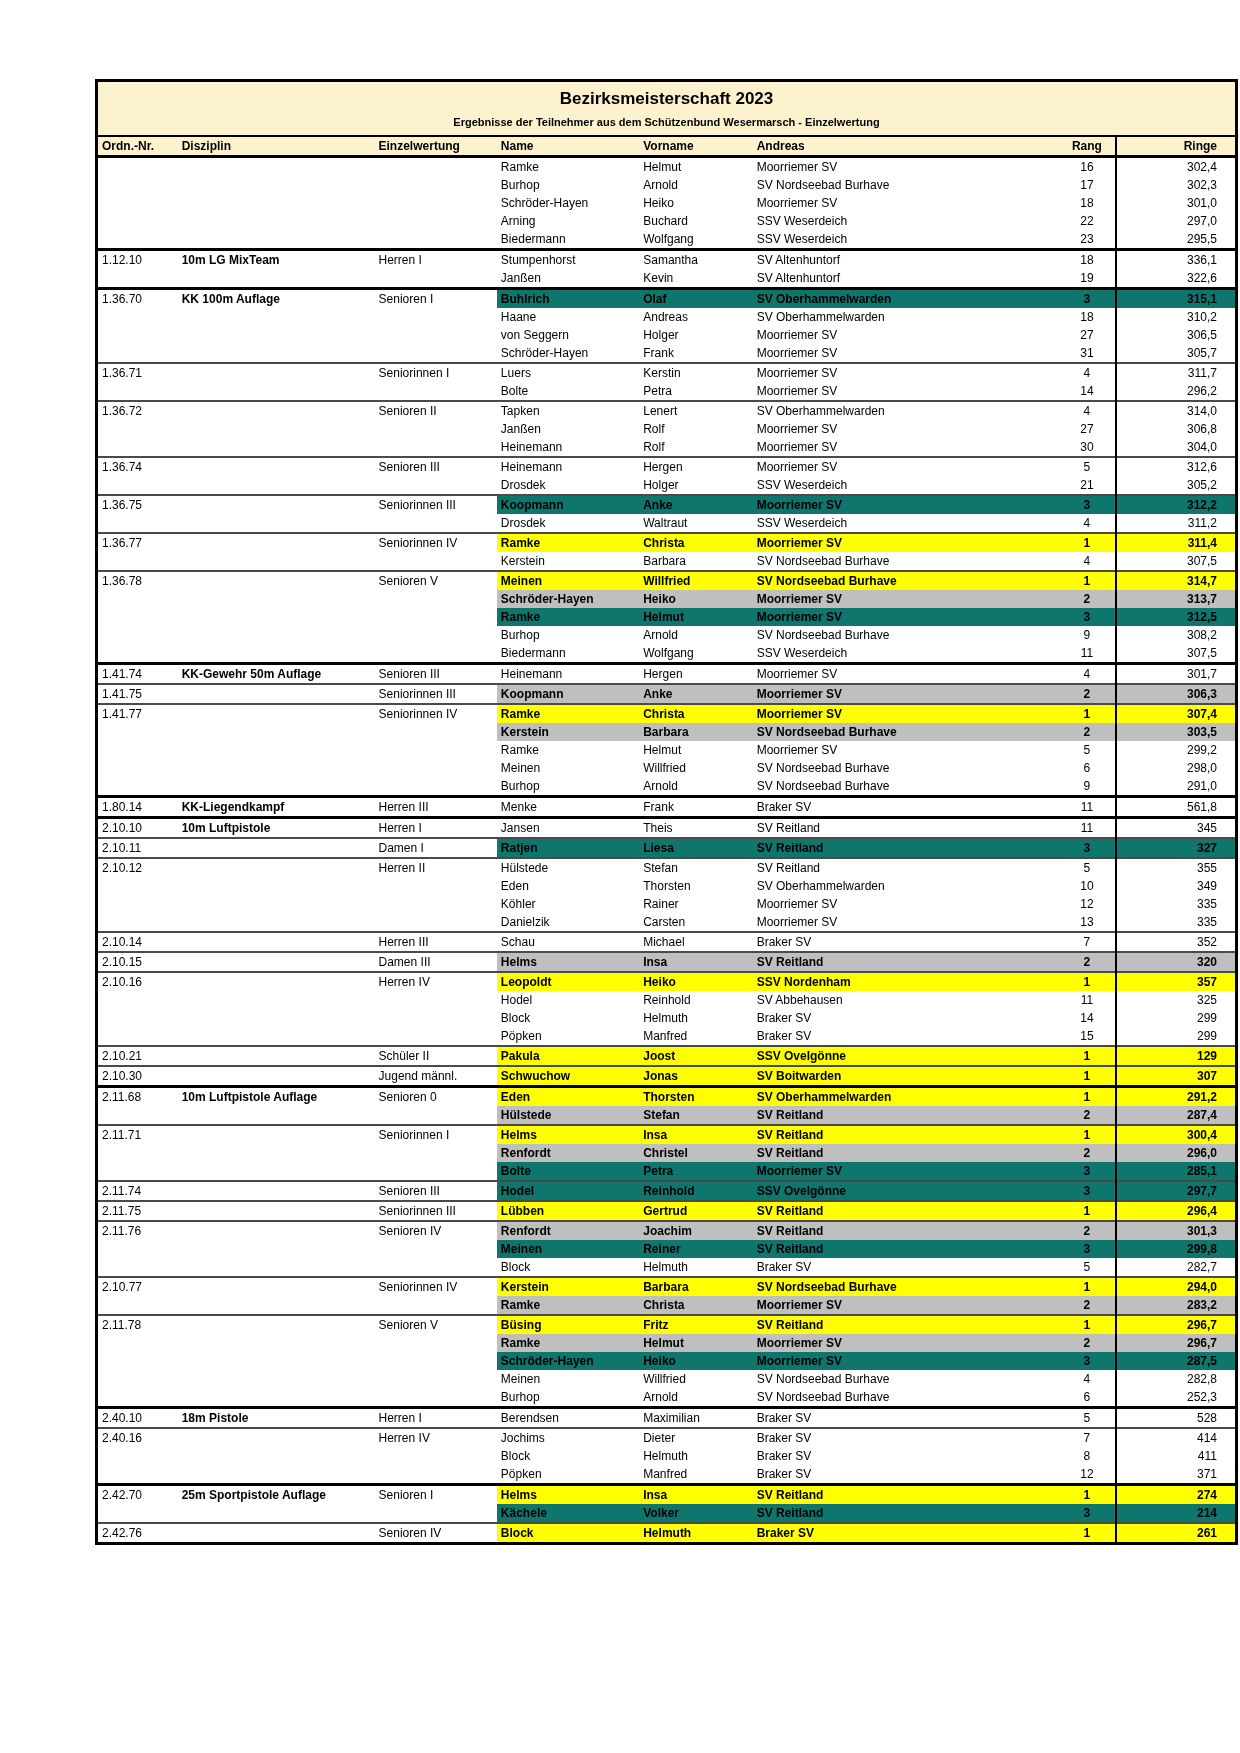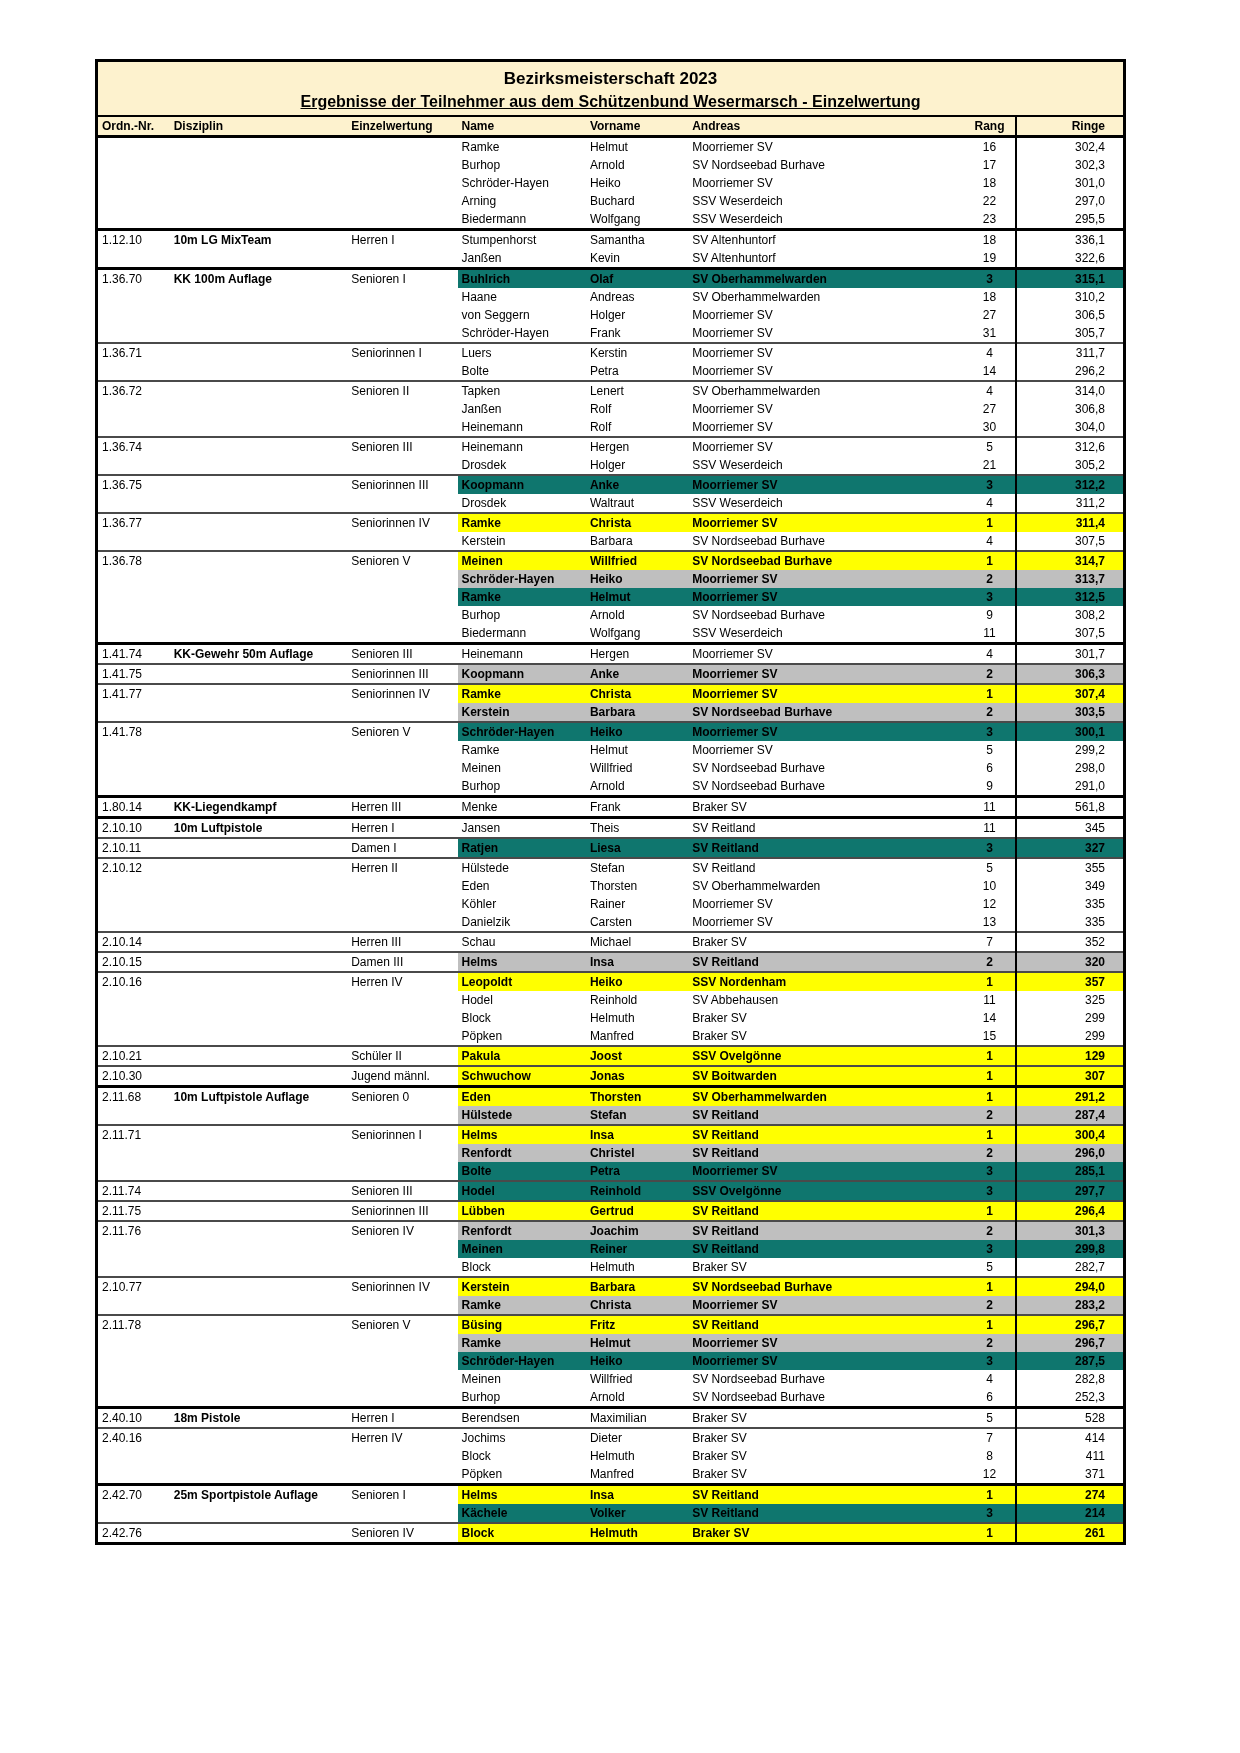--- a/index.html
+++ b/index.html
@@ -1,27 +1,27 @@
 <!DOCTYPE html>
 <html><head>
 <meta charset="utf-8">
 <style>
   * { box-sizing: border-box; margin: 0; padding: 0; }
   html, body { width: 1240px; height: 1753px; background: #ffffff;
     font-family: "Liberation Sans", sans-serif; color: #000; }
   .page { position: relative; width: 1240px; height: 1753px; background: #fff; }
-  .sheet { position: absolute; left: 95px; top: 59px; width: 1031px; }
+  .sheet { position: absolute; left: 95px; top: 79px; width: 1143px; }
   table { border-collapse: collapse; width: 100%; table-layout: fixed;
     border: 3px solid #000; }
   td, th { height: 18px; font-size: 12px; line-height: 18px; padding: 0;
     white-space: nowrap; overflow: hidden; vertical-align: middle; text-align: left; }
   thead { background: #FDF2CE; }
   .title-cell { text-align: center; padding: 4px 0 3px 0; height: auto; }
   .t1 { font-size: 17px; font-weight: 700; line-height: 26px; }
-  .t2 { font-size: 16px; font-weight: 700; line-height: 20px; text-decoration: underline; }
+  .t2 { font-size: 11px; font-weight: 700; line-height: 20px; }
   tr.colhead th { font-weight: 700; border-top: 2px solid #000; border-bottom: 3px solid #000; }
   
   .c0, .c1, .c2, .c3, .c4, .c5 { padding-left: 4px; }
   .c1 { font-weight: 700; }
   .c6 { text-align: center; }
   .c7 { text-align: right; padding-right: 18px; border-left: 2px solid #000; }
   
   tr.sep2 td { border-top: 3px solid #000; }
   tr.sep1 td { border-top: 2px solid #4a4a4a; }
   
@@ -367,30 +367,20 @@
           <tr class="hl2">
             <td class="c0"></td>
             <td class="c1"></td>
             <td class="c2"></td>
             <td class="c3 band">Kerstein</td>
             <td class="c4 band">Barbara</td>
             <td class="c5 band">SV Nordseebad Burhave</td>
             <td class="c6 band">2</td>
             <td class="c7 band">303,5</td>
           </tr>
-          <tr class="sep1 hl3">
-            <td class="c0">1.41.78</td>
-            <td class="c1"></td>
-            <td class="c2">Senioren V</td>
-            <td class="c3 band">Schröder-Hayen</td>
-            <td class="c4 band">Heiko</td>
-            <td class="c5 band">Moorriemer SV</td>
-            <td class="c6 band">3</td>
-            <td class="c7 band">300,1</td>
-          </tr>
           <tr class="">
             <td class="c0"></td>
             <td class="c1"></td>
             <td class="c2"></td>
             <td class="c3 band">Ramke</td>
             <td class="c4 band">Helmut</td>
             <td class="c5 band">Moorriemer SV</td>
             <td class="c6 band">5</td>
             <td class="c7 band">299,2</td>
           </tr>

